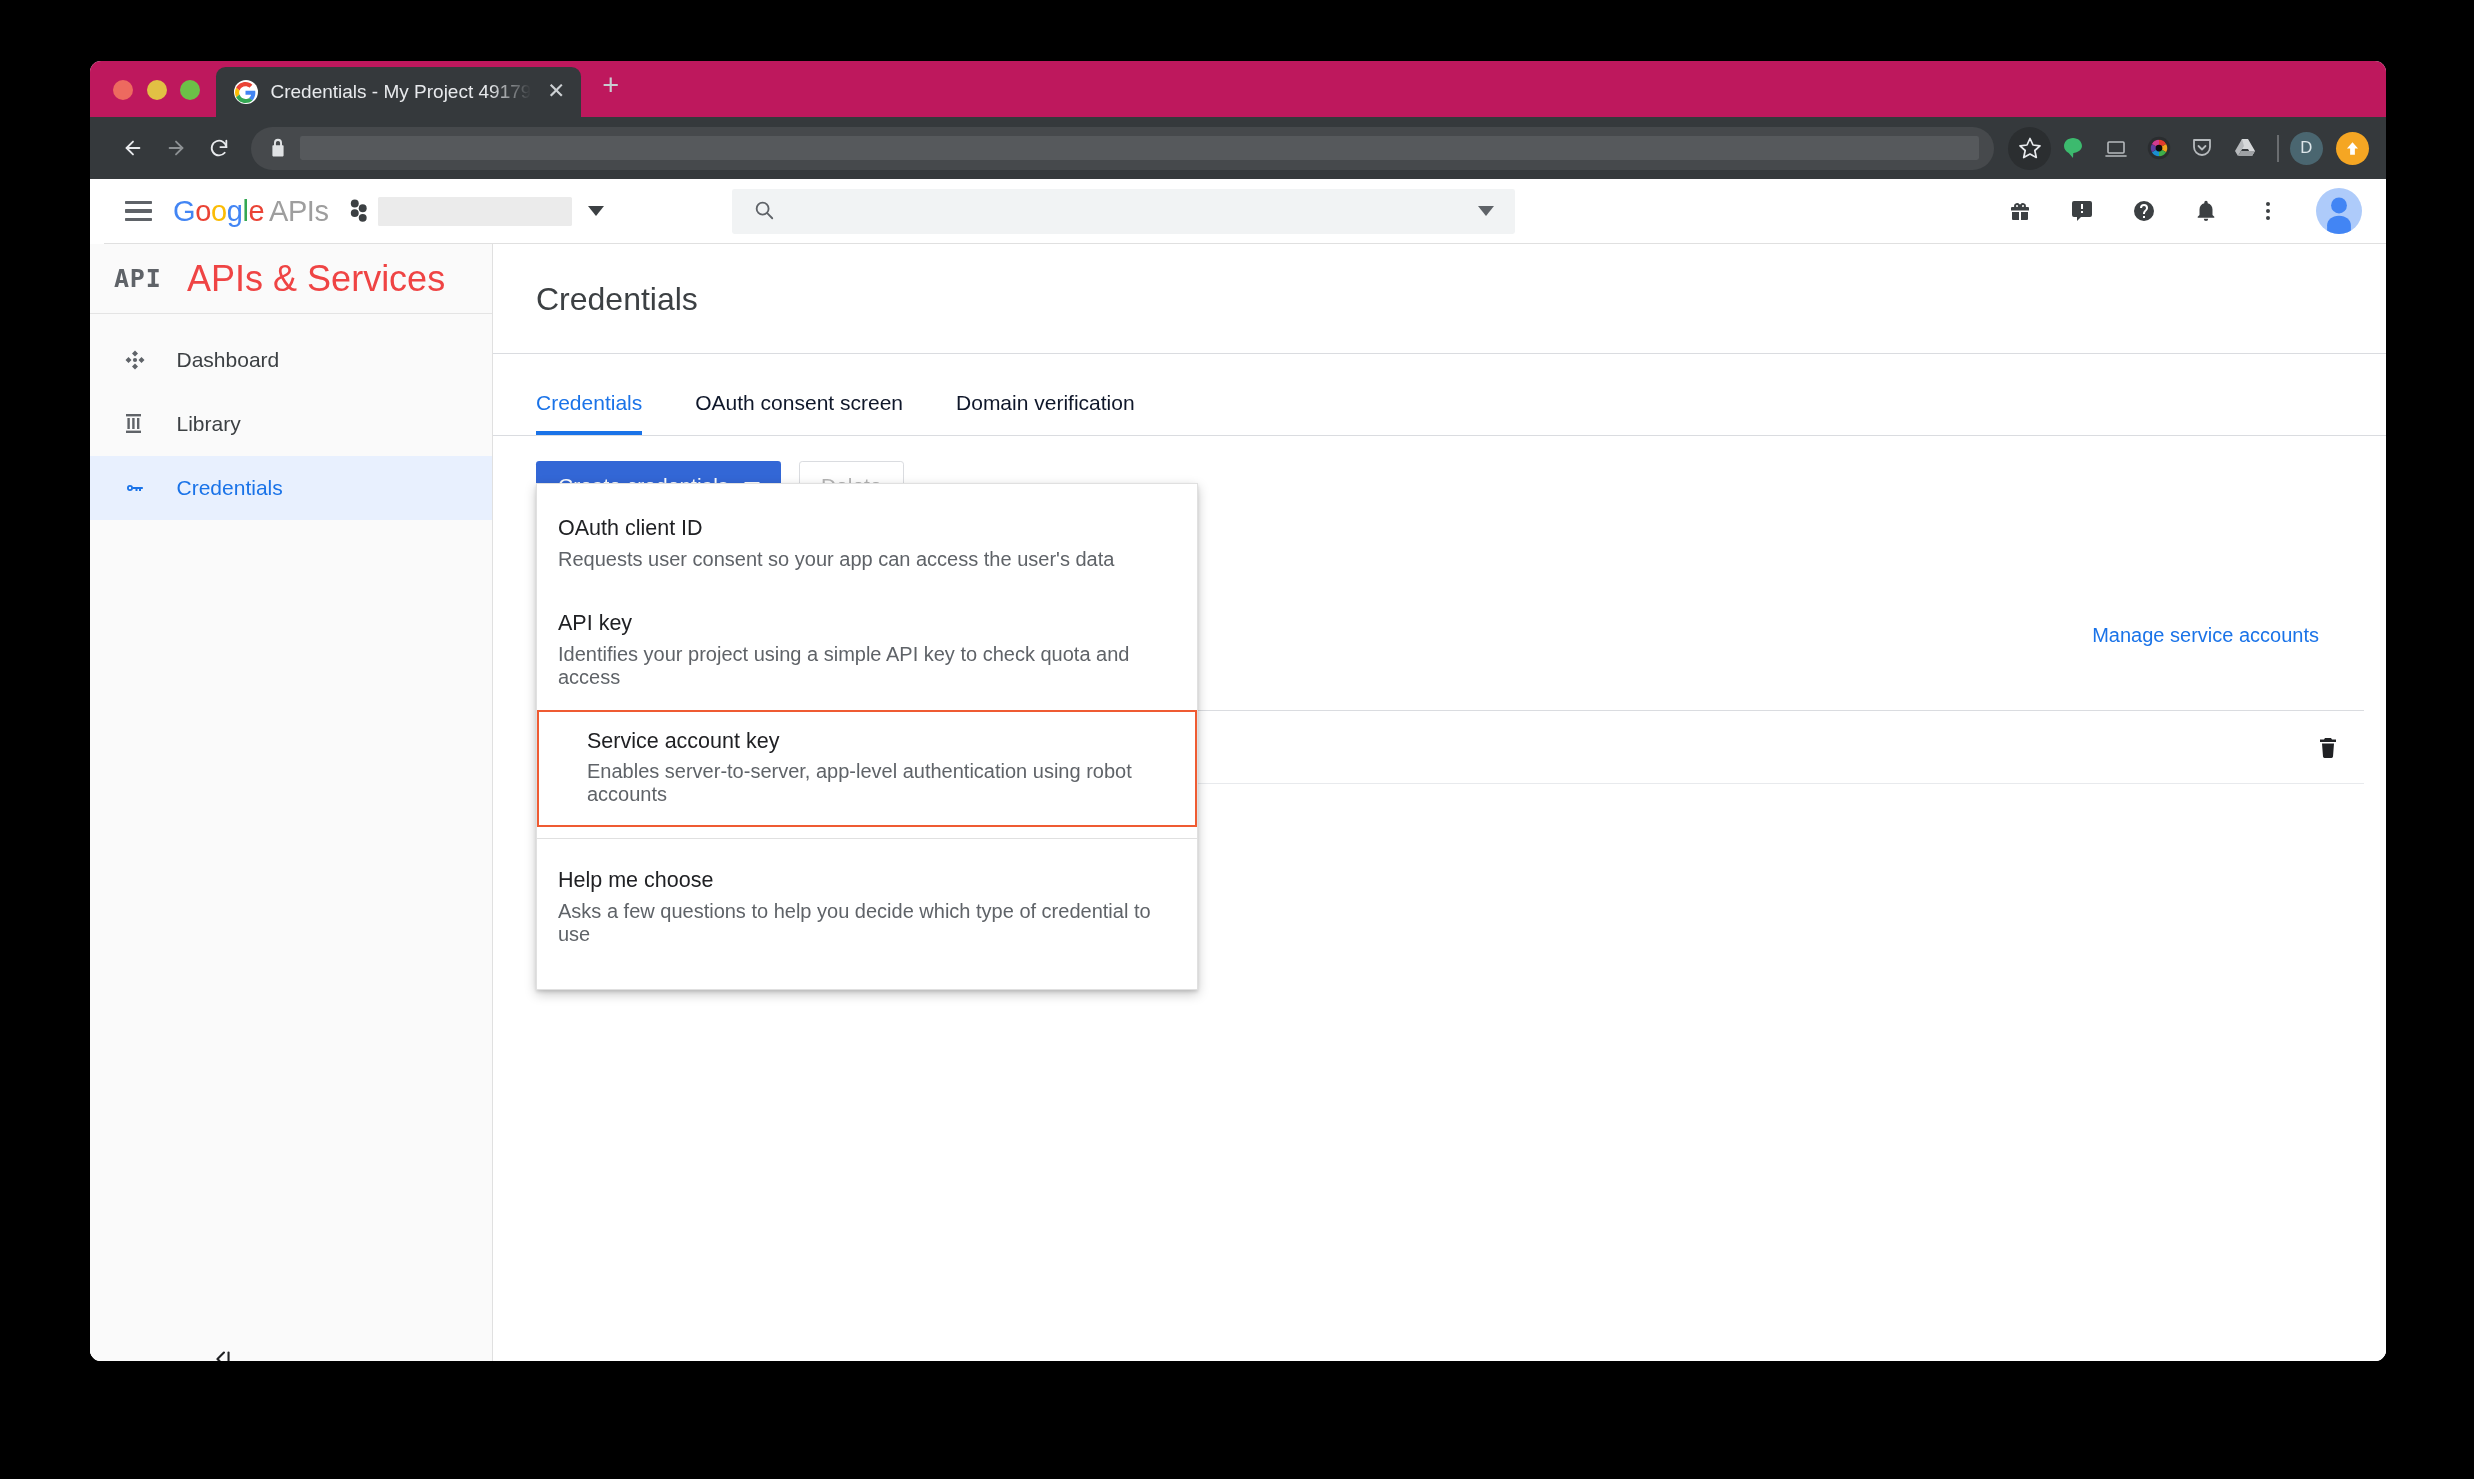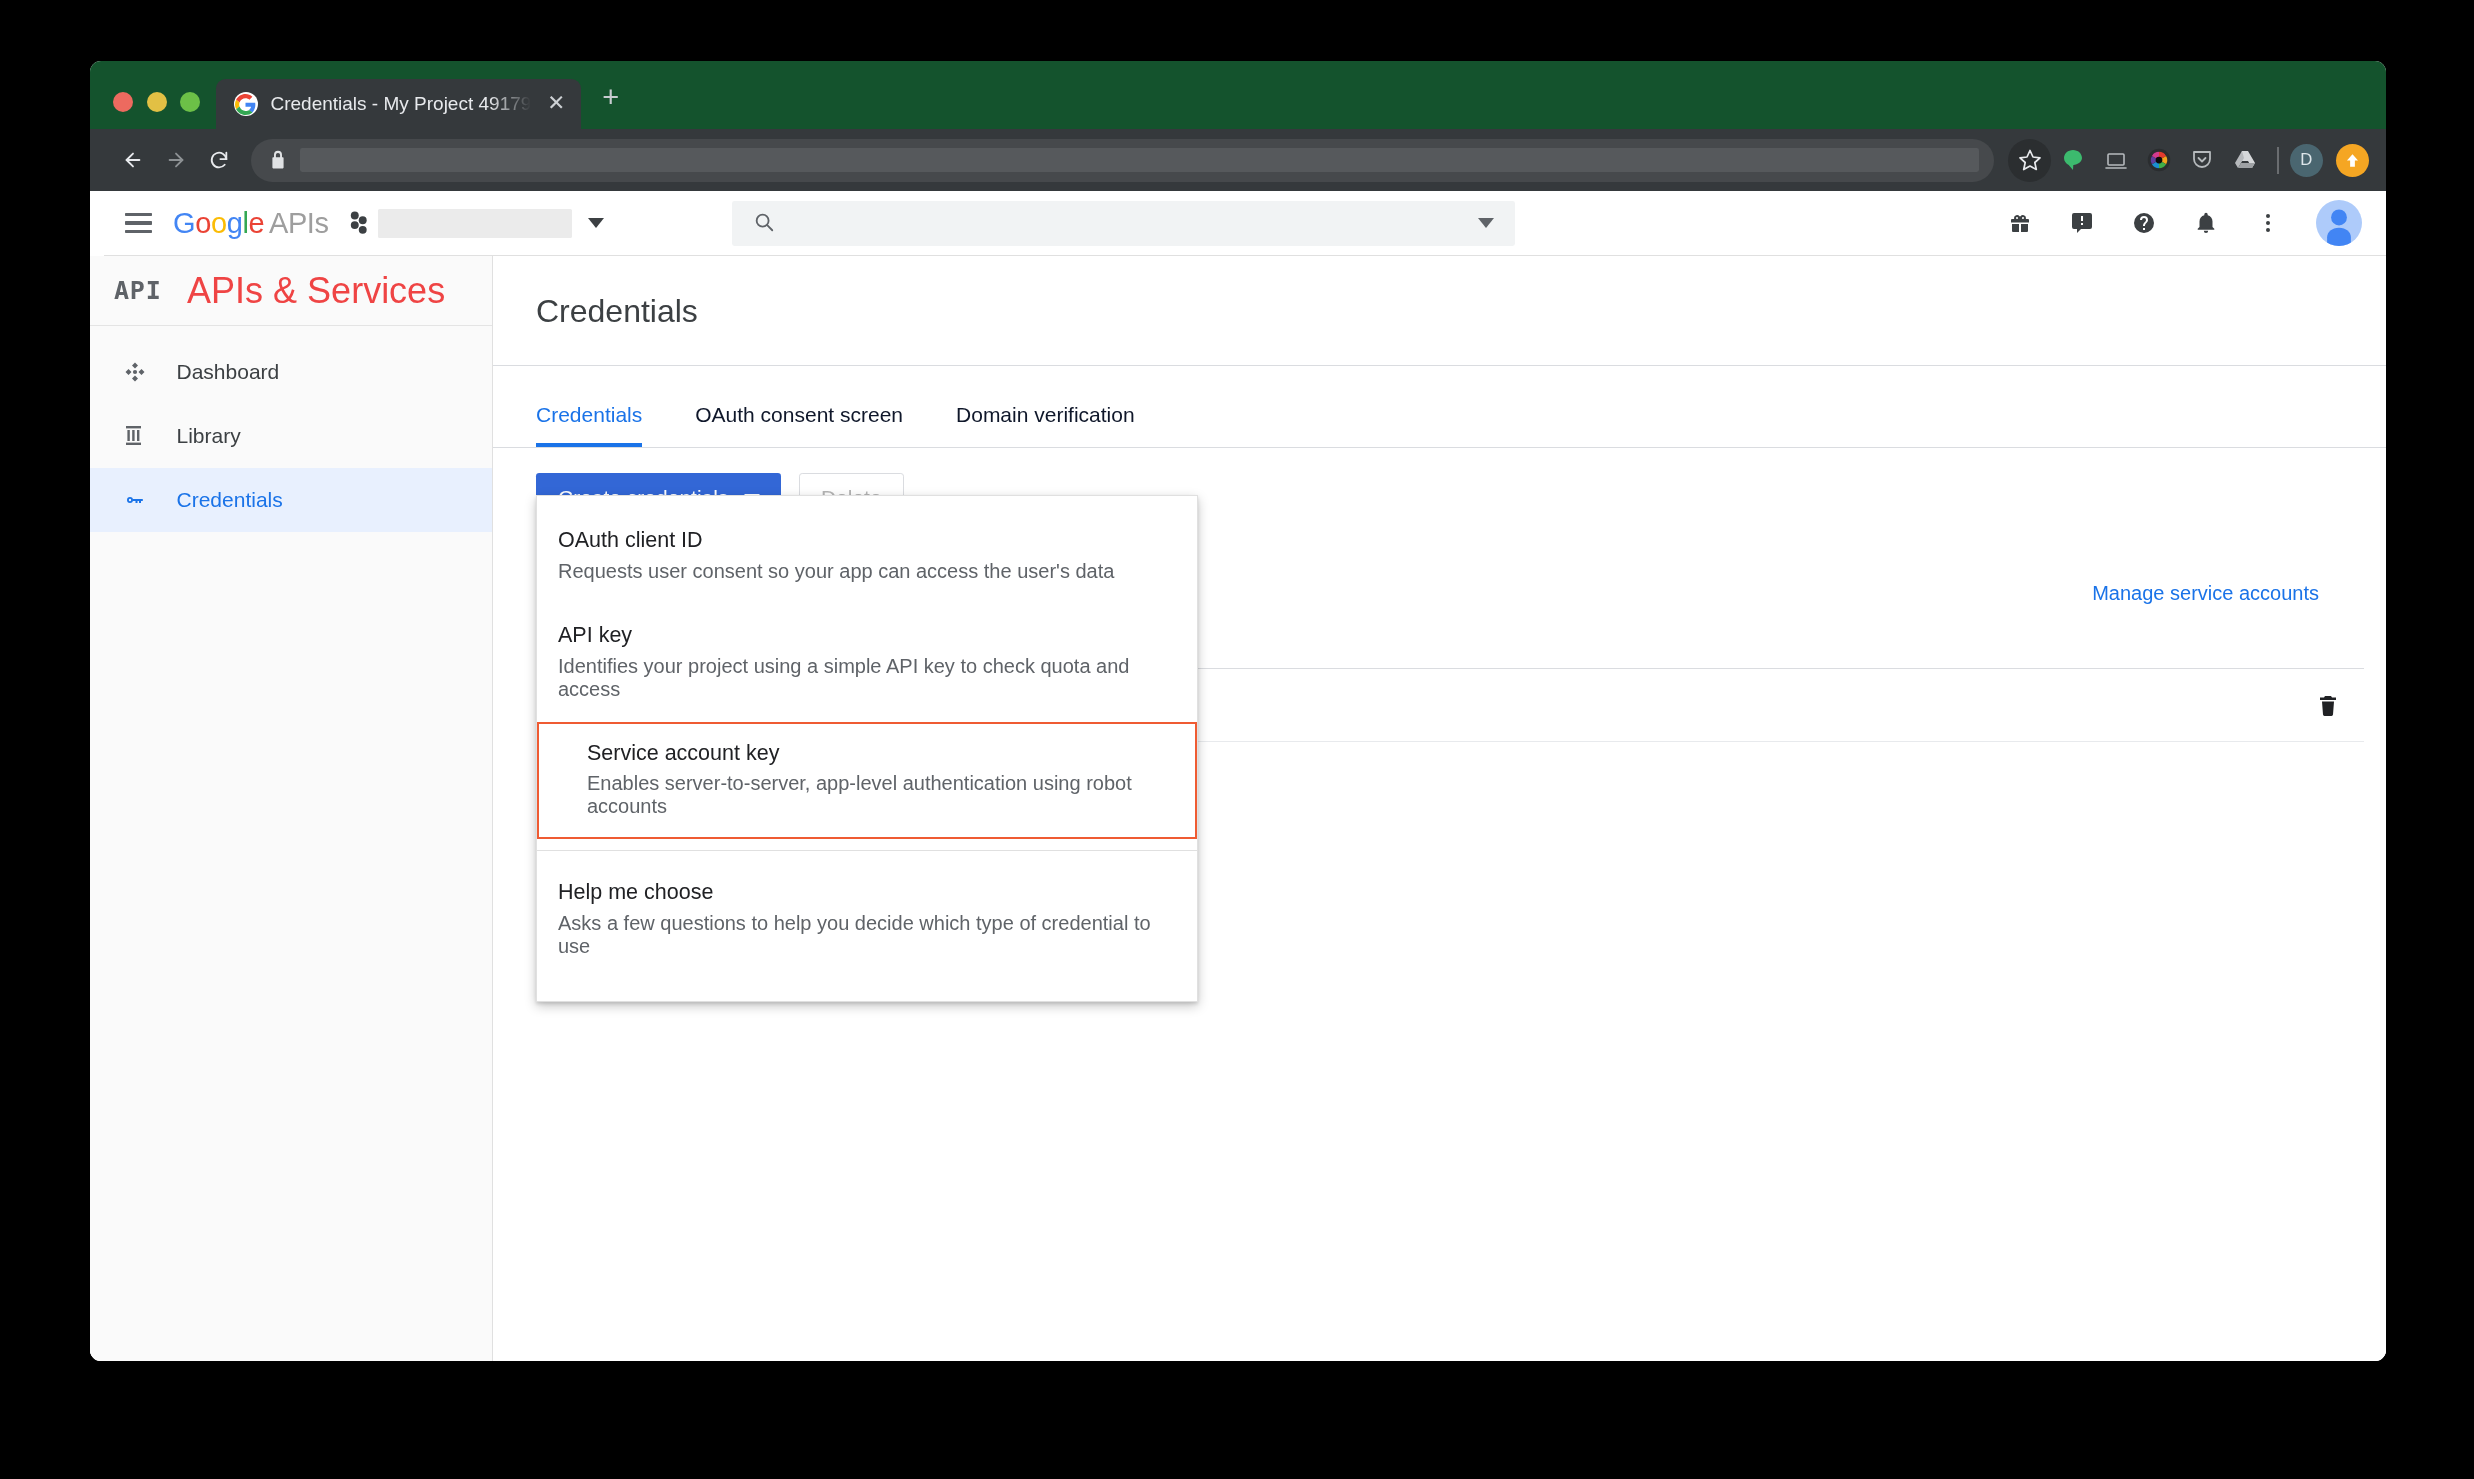--- a/index.html
+++ b/index.html
@@ -17,22 +17,22 @@
     width: 2296px; height: 1300px;
     border-radius: 11px;
     overflow: hidden;
     background: #ffffff;
     box-shadow: 0 8px 40px rgba(0,0,0,0.6);
   }
 
   
   #tab-strip {
     position: relative;
-    height: 68px;
-    background: #14532d;
+    height: 56px;
+    background: #be185d;
     display: flex;
     align-items: flex-end;
   }
   #traffic-lights {
     display: flex; align-items: center; gap: 13.6px;
     padding: 0 16px 17.5px 23px;
   }
   .light { width: 20px; height: 20px; border-radius: 50%; }
   .light.red { background: #ed6a5f; }
   .light.yellow { background: #e2c044; }
@@ -255,21 +255,21 @@
   }
 
   
   #bg-content { padding-left: 43px; margin-top: 30px; position: relative; }
   #auth-desc {
     font-size: 20px; color: #3c4043; line-height: 1.5; max-width: 1515px;
   }
   #auth-desc a { color: #1a73e8; text-decoration: none; }
   #manage-link-row {
     display: flex; justify-content: flex-end;
-    padding-right: 67px;  align-items: center;
+    padding-right: 67px; margin-top: 54px; align-items: center;
   }
   #manage-service-accounts { color: #1a73e8; font-size: 20px; text-decoration: none; cursor: pointer; }
   #sa-table { margin-top: 22px; padding-right: 22px; }
   #sa-table-head {
     display: flex; align-items: center;
     font-size: 20px; font-weight: 700; color: #202124;
     padding: 0 0 17.5px 0; border-bottom: 0.8px solid #dadce0;
   }
   .col-check { width: 128px; flex: 0 0 128px; }
   .col-name  { flex: 1; }

